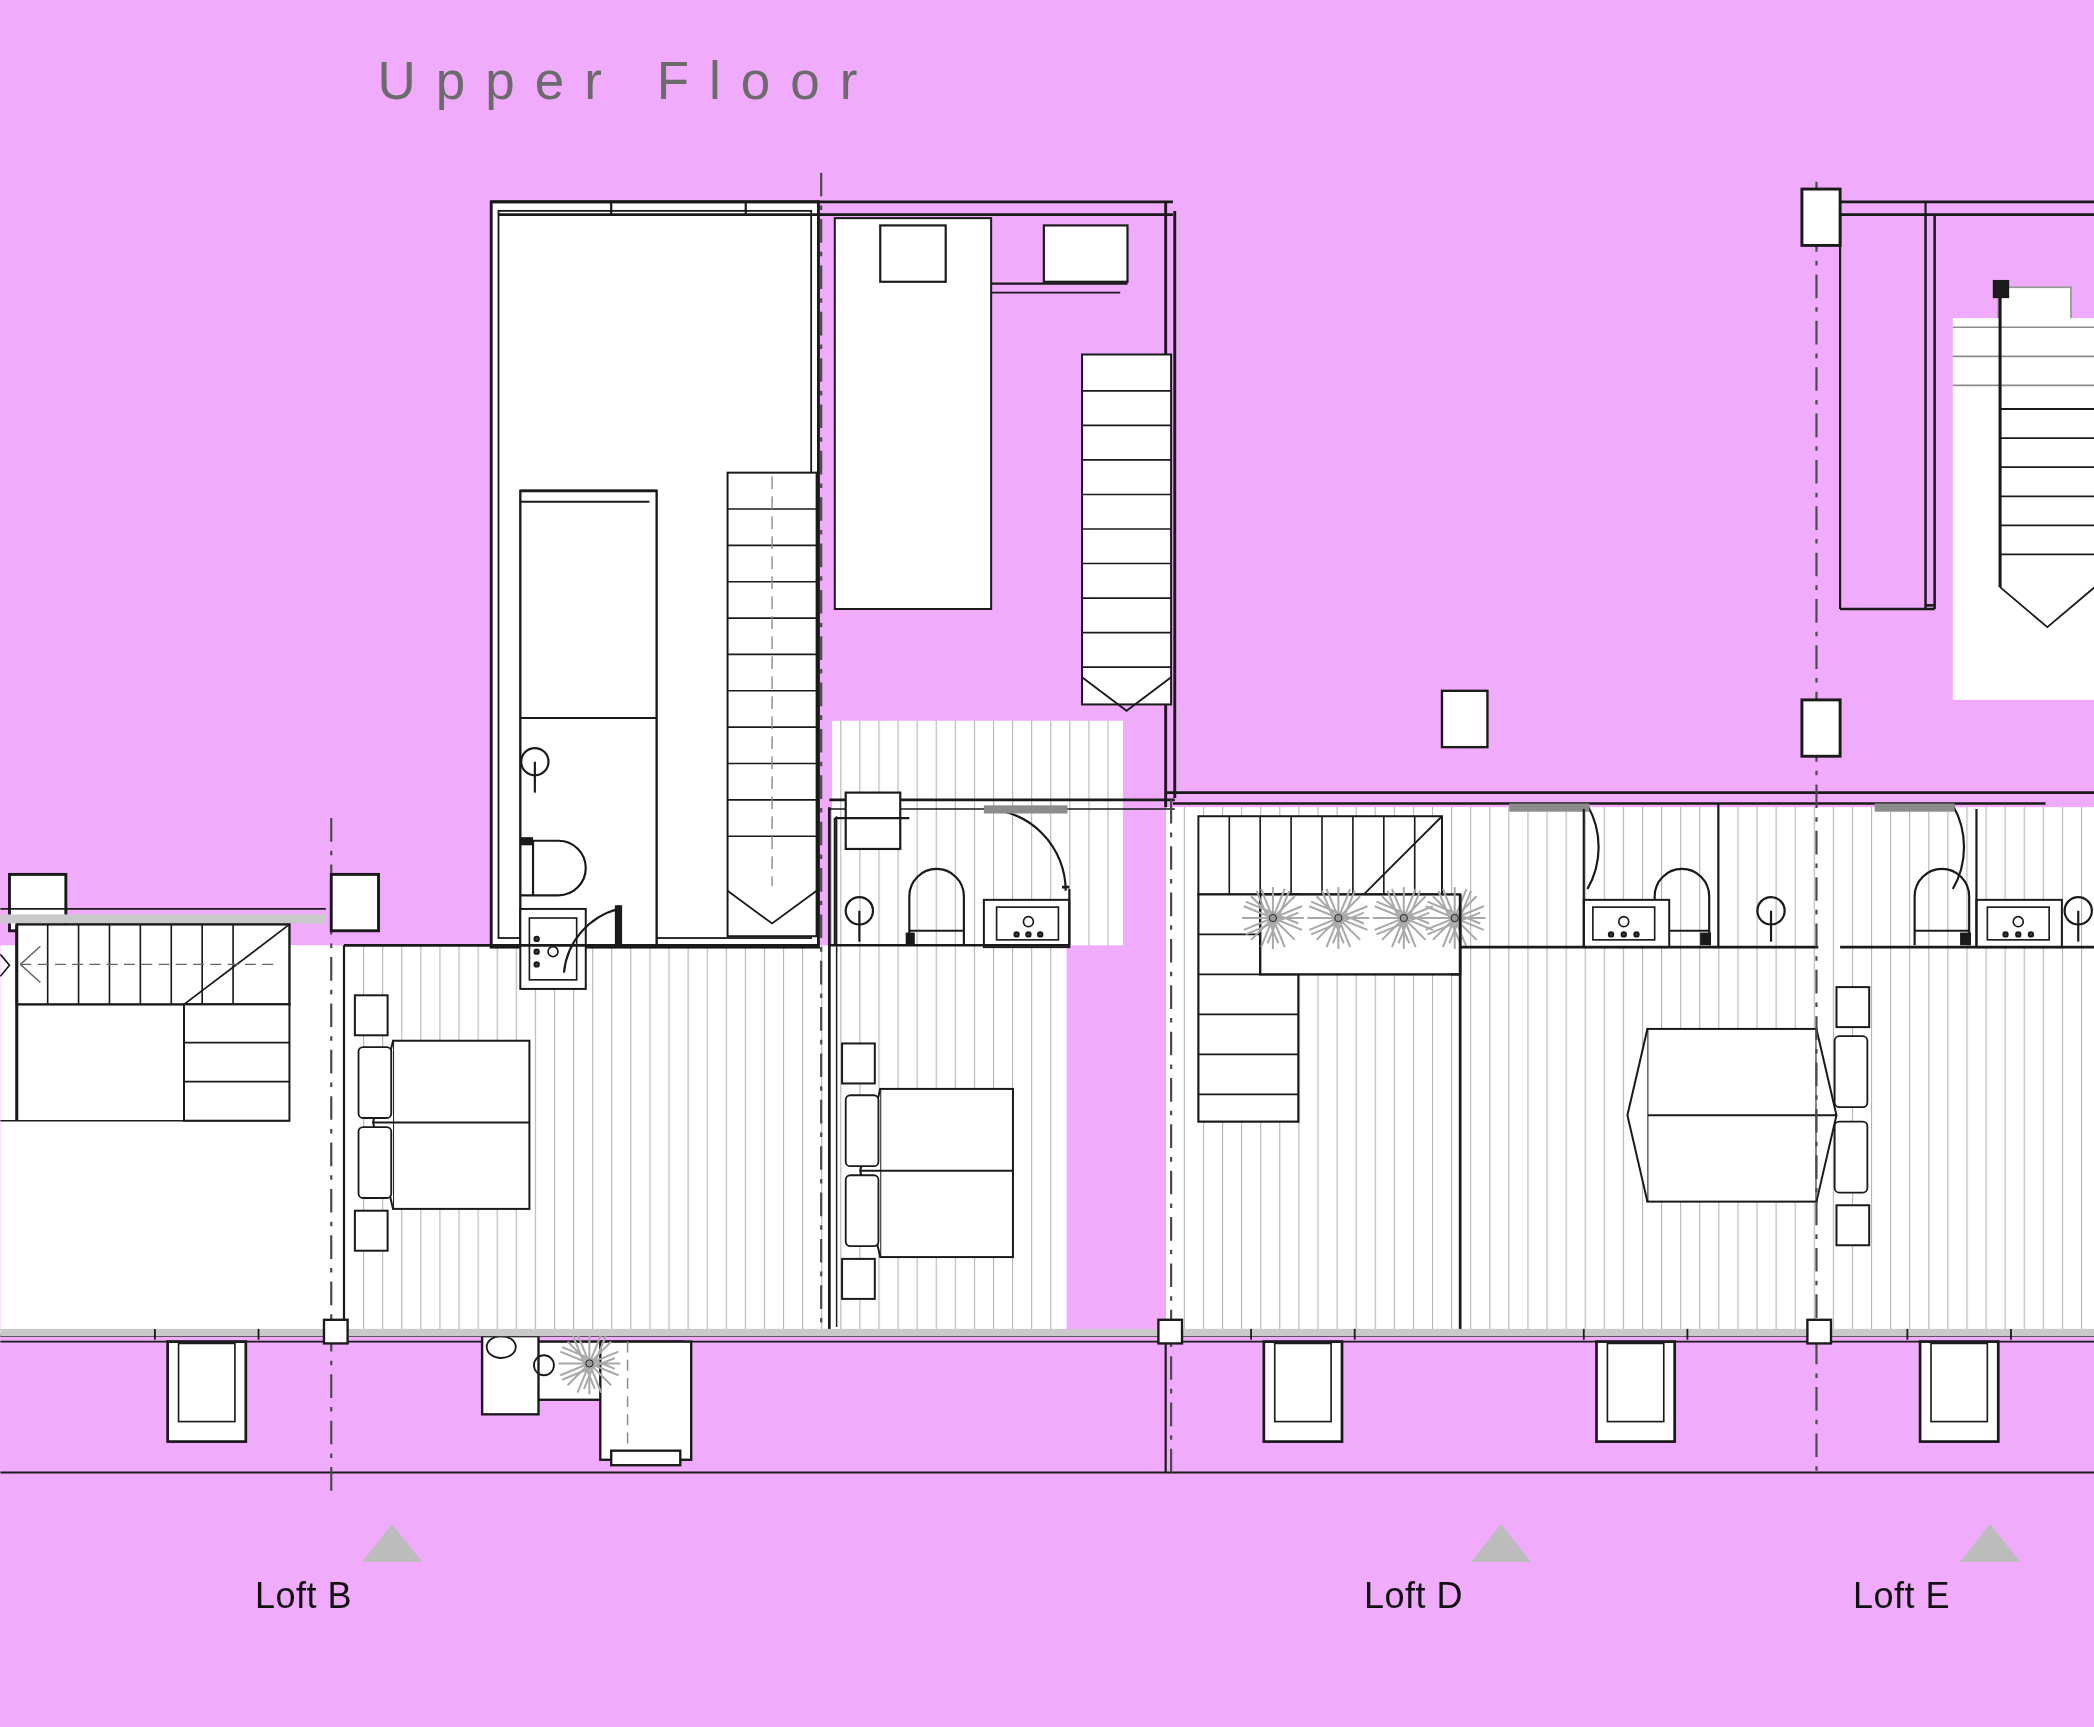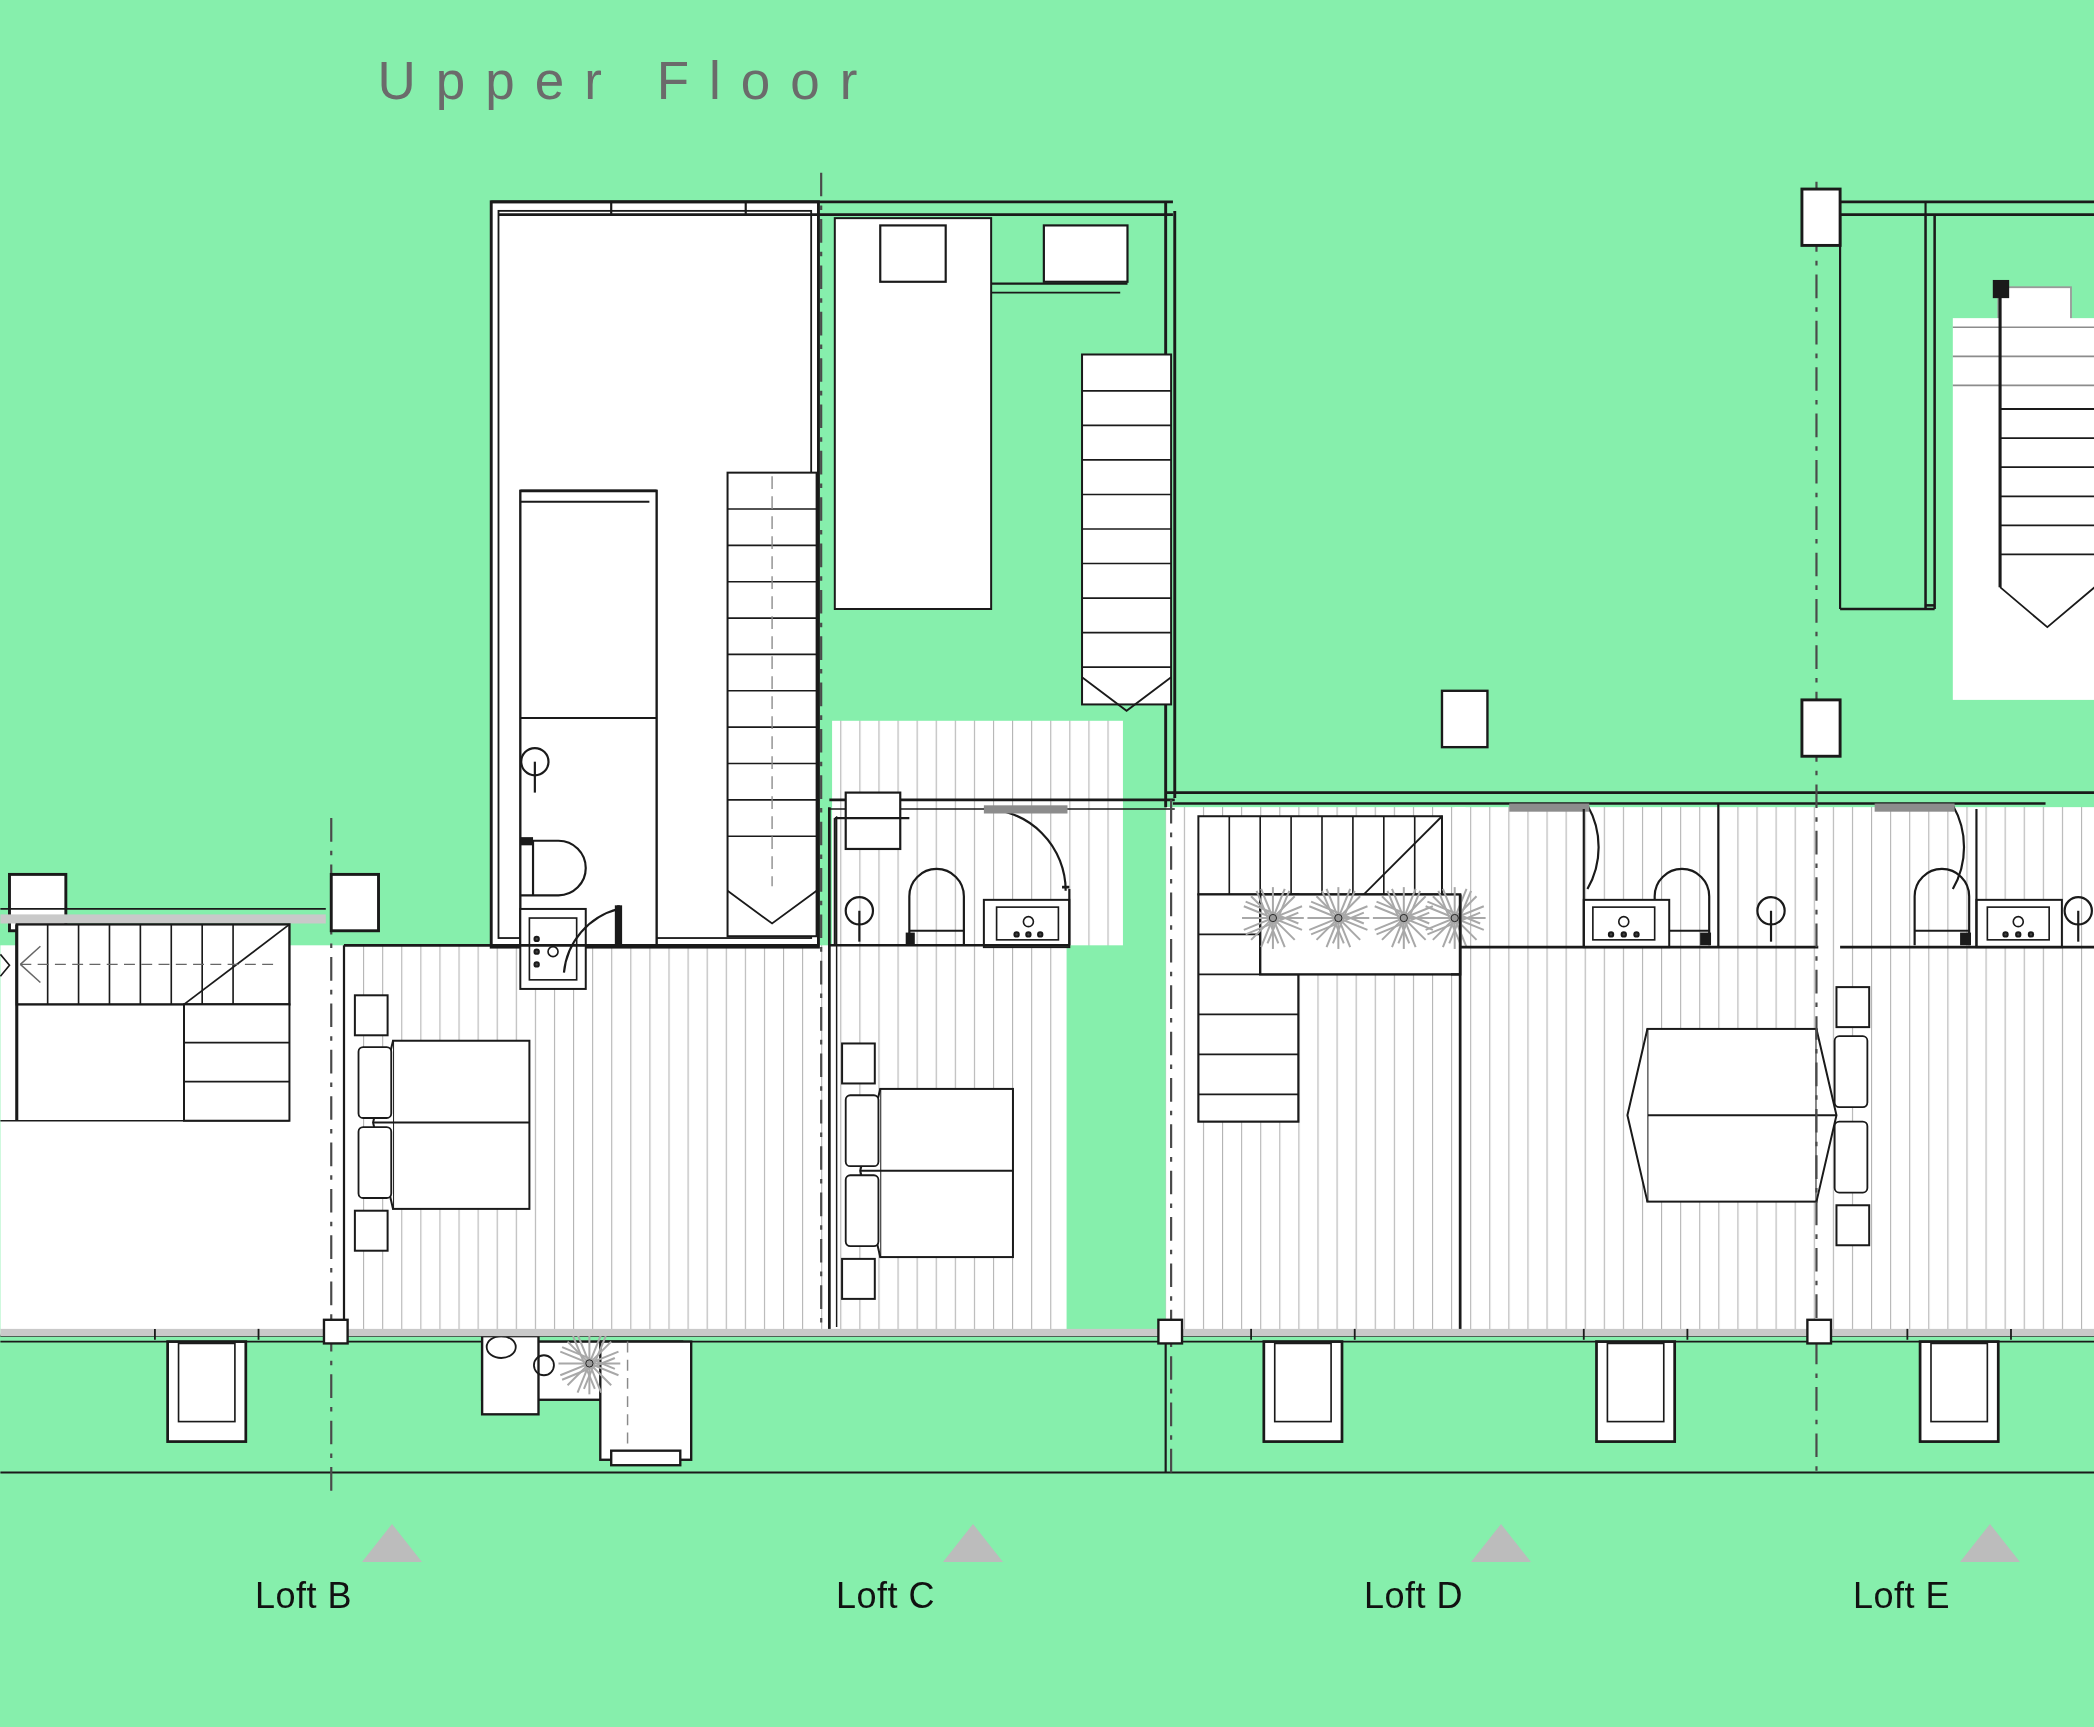--- a/index.html
+++ b/index.html
@@ -7,21 +7,21 @@
     padding: 0;
     background: #ffffff;
   }
   body {
     font-family: "Liberation Sans", sans-serif;
   }
   #page {
     position: relative;
     width: 2095px;
     height: 1727px;
-    background: #86efac;
+    background: #f0abfc;
     overflow: hidden;
   }
   #plan-title {
     position: absolute;
     left: 0;
     top: 50px;
     width: 1255px;
     text-align: center;
     font-family: "Liberation Sans", sans-serif;
     font-size: 53px;
@@ -521,24 +521,20 @@
       <line x1="2098" y1="1462" x2="2098" y2="1474"></line>
       <line x1="2212" y1="1462" x2="2212" y2="1474"></line>
     </g>
   </svg>
 
   <div class="loft-marker" style="left:255px; top:1524px;">
     <div class="tri"></div>
     <div class="lbl">Loft B</div>
   </div>
 
-  <div class="loft-marker" style="left:836px; top:1524px;">
-    <div class="tri"></div>
-    <div class="lbl">Loft C</div>
-  </div>
 
   <div class="loft-marker" style="left:1364px; top:1524px;">
     <div class="tri"></div>
     <div class="lbl">Loft D</div>
   </div>
 
   <div class="loft-marker" style="left:1853px; top:1524px;">
     <div class="tri"></div>
     <div class="lbl">Loft E</div>
   </div>

